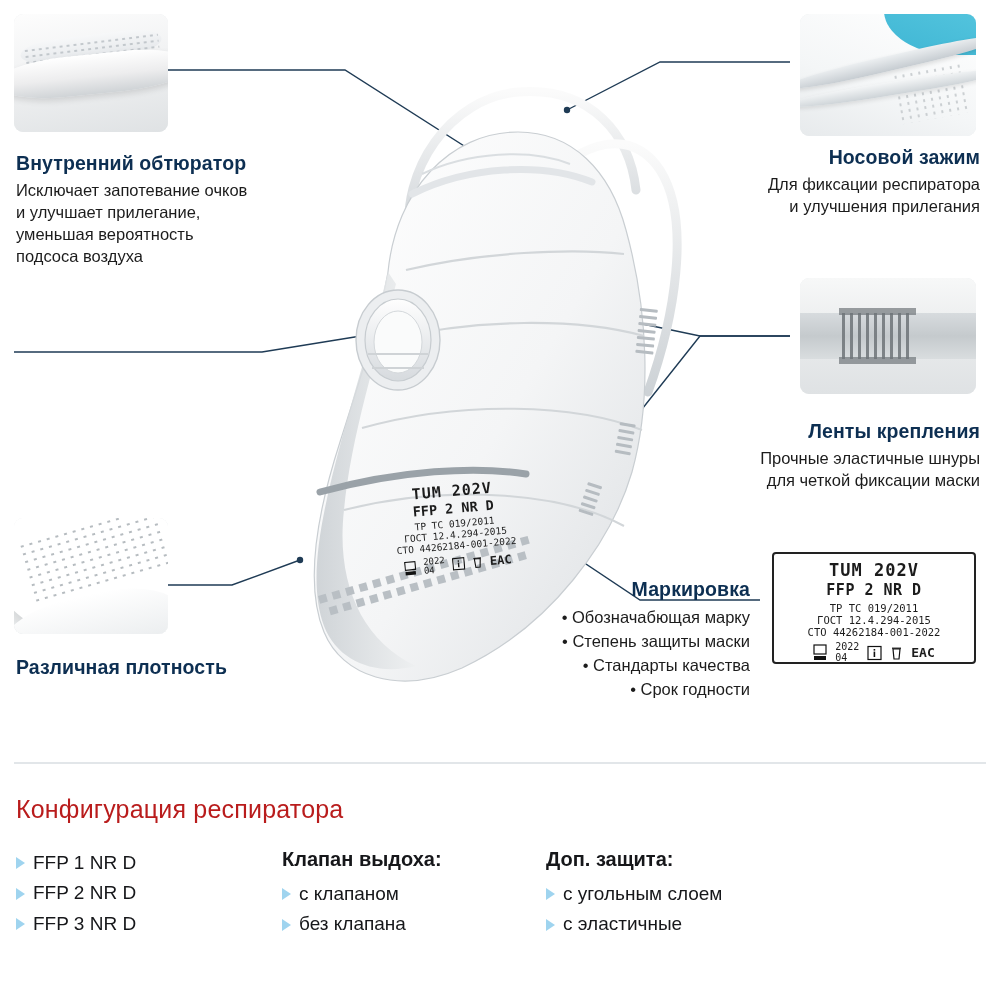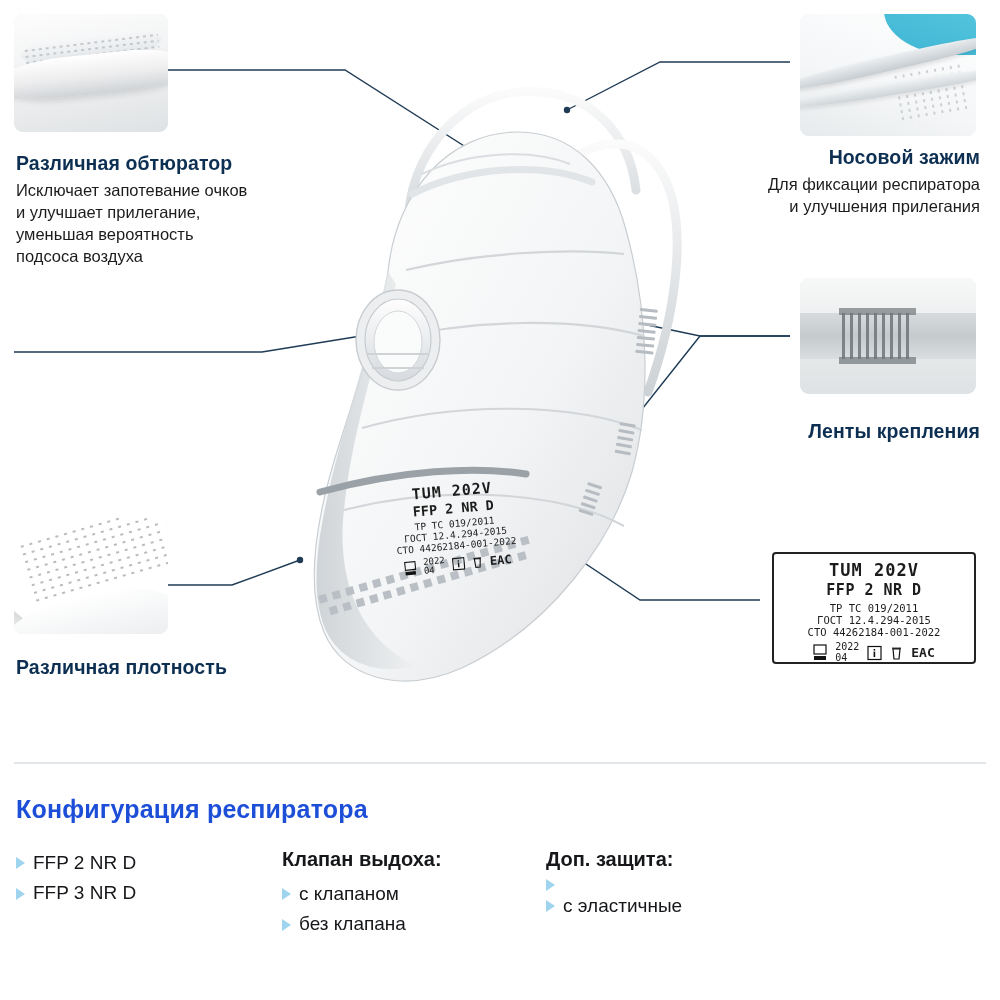--- a/index.html
+++ b/index.html
@@ -124,21 +124,21 @@
   .mb-icons { display:flex; align-items:center; justify-content:center; gap:8px; margin-top:4px; }
   .mb-date { font-size:10px; font-family:"DejaVu Sans Mono", monospace; line-height:1.05; text-align:left; }
 
   .bullets { list-style:none; margin:6px 0 0 0; padding:0; }
   .bullets li { font-size:16.5px; line-height:1.45; }
 
   
   .divider { position:absolute; left:14px; top:762px; width:972px; height:2px; background:#e2e6e9; }
   .cfg-title {
     position:absolute; left:16px; top:795px;
-    font-size:25px; font-weight:bold; color:#1d4ed8; letter-spacing:.2px;
+    font-size:25px; font-weight:normal; color:#b91c1c; letter-spacing:.2px;
   }
   .cfg-col { position:absolute; top:848px; }
   .cfg-head { font-size:20px; font-weight:bold; color:#16171a; margin-bottom:8px; }
   .cfg-list { list-style:none; margin:0; padding:0; }
   .cfg-list li { font-size:19px; line-height:1.6; display:flex; align-items:center; gap:8px; color:#16171a;}
   .tri { width:0;height:0;border-left:9px solid #9fd4ef;border-top:6px solid transparent;border-bottom:6px solid transparent; flex:0 0 auto;}
 </style>
 </head>
 <body>
 
@@ -201,42 +201,53 @@
   <div class="thumb" style="left:14px; top:518px; width:154px; height:116px;">
     <div class="inner">
       <div class="bl-a"></div>
         <div class="bl-curve"></div>
         <div class="bl-dots"></div>
         <div class="bl-edge"></div>
     </div>
   </div>
 
   <div style="position:absolute; left:16px; top:152px; width:300px;">
-    <p class="feat-title">Различная обтюратор</p>
+    <p class="feat-title">Внутренний обтюратор</p>
     <p class="feat-body">Исключает запотевание очков
 и улучшает прилегание,
 уменьшая вероятность
 подсоса воздуха</p>
   </div>
 
 
   <div style="position:absolute; left:16px; top:656px; width:280px;">
     <p class="feat-title">Различная плотность</p>
   </div>
 
   <div style="position:absolute; right:20px; top:146px; width:330px;" class="align-right">
     <p class="feat-title">Носовой зажим</p>
     <p class="feat-body">Для фиксации респиратора
 и улучшения прилегания</p>
   </div>
 
   <div style="position:absolute; right:20px; top:420px; width:340px;" class="align-right">
     <p class="feat-title">Ленты крепления</p>
-  </div>
-
+    <p class="feat-body">Прочные эластичные шнуры
+для четкой фиксации маски</p>
+  </div>
+
+  <div style="position:absolute; left:400px; top:578px; width:350px; text-align:right;">
+    <p class="feat-title" style="margin-bottom:4px;">Маркировка</p>
+    <ul class="bullets">
+      <li>• Обозначабющая марку</li>
+      <li>• Степень защиты маски</li>
+      <li>• Стандарты качества</li>
+      <li>• Срок годности</li>
+    </ul>
+  </div>
 
   <div class="marking-box">
     <div class="mb-l1">TUM 202V</div>
     <div class="mb-l2">FFP 2 NR D</div>
     <div class="mb-l3">ТР ТС 019/2011</div>
     <div class="mb-l4">ГОСТ 12.4.294-2015</div>
     <div class="mb-l5">СТО 44262184-001-2022</div>
     <div class="mb-icons">
 
       <svg width="14" height="17" viewBox="0 0 14 17">
@@ -415,20 +426,24 @@
     </div>
   </div>
 
   <div class="divider"></div>
   <div class="cfg-title">Конфигурация респиратора</div>
 
   <div class="cfg-col" style="left:16px; width:250px;">
     <ul class="cfg-list">
       <li>
         <span class="tri"></span>
+        <span>FFP 1 NR D</span>
+      </li>
+      <li>
+        <span class="tri"></span>
         <span>FFP 2 NR D</span>
       </li>
       <li>
         <span class="tri"></span>
         <span>FFP 3 NR D</span>
       </li>
     </ul>
   </div>
 
   <div class="cfg-col" style="left:282px; width:250px;">
@@ -443,20 +458,21 @@
         <span>без клапана</span>
       </li>
     </ul>
   </div>
 
   <div class="cfg-col" style="left:546px; width:320px;">
     <div class="cfg-head">Доп. защита:</div>
     <ul class="cfg-list">
       <li>
         <span class="tri"></span>
+        <span>с угольным слоем</span>
       </li>
       <li>
         <span class="tri"></span>
         <span>с эластичные</span>
       </li>
     </ul>
   </div>
 
 </div>
 

